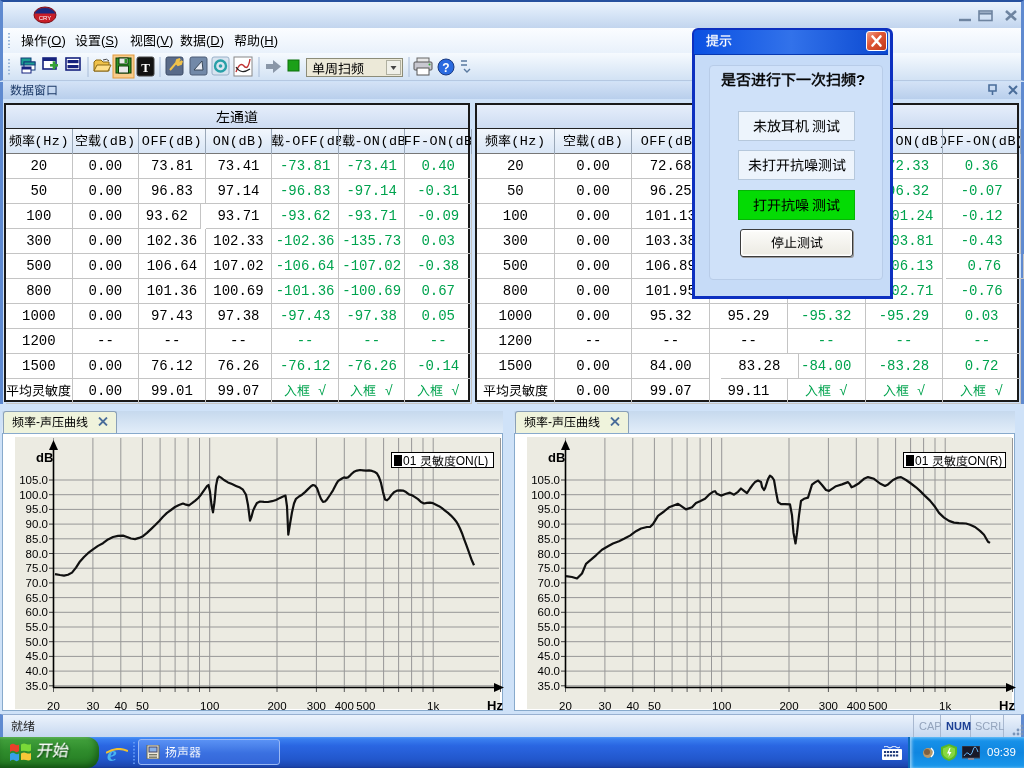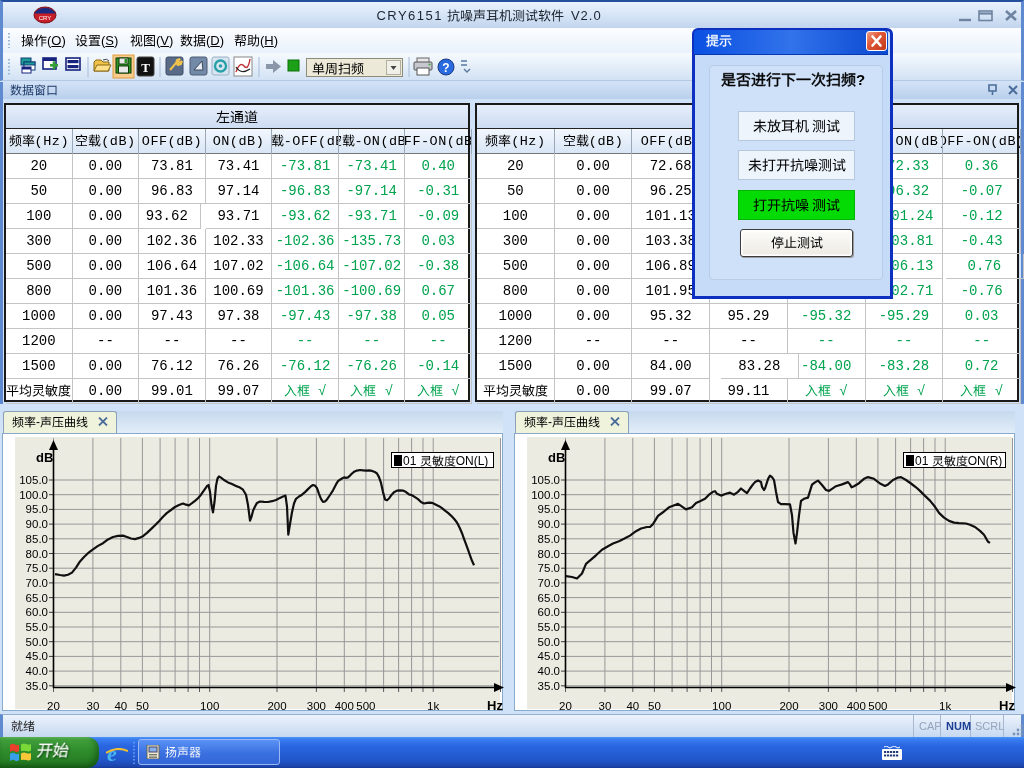--- a/index.html
+++ b/index.html
@@ -20,31 +20,20 @@
 </style></head><body>
 
 <div class="abs" style="left:0;top:0;width:1024px;height:28px;
 background:linear-gradient(#eaf2fc,#d8e6f7 45%,#c2d5ee);border-top:2px solid #26509e;
 border-left:3px solid #5f8ad0;border-right:3px solid #5f8ad0">
 <svg width="24" height="18" viewBox="0 0 24 18" style="position:absolute;left:30px;top:4px">
 <ellipse cx="12" cy="9" rx="11" ry="8" fill="#c81e28" stroke="#7a1018"></ellipse>
 <path d="M1.5,7.5 a11,8 0 0 1 21,0 z" fill="#1a2a80"></path>
 <text x="12" y="14" font-size="6" fill="#fff" text-anchor="middle">CRY</text>
     </svg>
-<div style="position:absolute;left:0;width:972px;top:6px;text-align:center;font-size:13px;color:#1c2430"><span style="letter-spacing:1.5px">CRY6151</span> <svg style="vertical-align:-2.08px" width="117.0" height="13" viewBox="0 0 9000 1000" fill="currentColor">
-        <use href="#u6297" transform="translate(0,880)"></use>
-        <use href="#u566A" transform="translate(1000,880)"></use>
-        <use href="#u58F0" transform="translate(2000,880)"></use>
-        <use href="#u8033" transform="translate(3000,880)"></use>
-        <use href="#u673A" transform="translate(4000,880)"></use>
-        <use href="#u6D4B" transform="translate(5000,880)"></use>
-        <use href="#u8BD5" transform="translate(6000,880)"></use>
-        <use href="#u8F6F" transform="translate(7000,880)"></use>
-        <use href="#u4EF6" transform="translate(8000,880)"></use>
-      </svg>&nbsp; <span style="letter-spacing:1px">V2.0</span></div>
 <svg width="70" height="14" viewBox="0 0 70 14" style="position:absolute;left:948px;top:7px" stroke="#6e84a0" stroke-width="2.4" fill="none">
 <line x1="8" y1="11" x2="20" y2="11"></line>
 <rect x="28" y="2" width="13" height="9.5" stroke-width="1.6"></rect>
       <line x1="28" y1="4.5" x2="41" y2="4.5" stroke-width="2.2"></line>
 <path d="M55,2 l10,9 M65,2 l-10,9" stroke-width="2.6"></path>
     </svg>
 </div>
 <div class="abs" style="left:0;top:28px;width:1024px;height:25px;
 background:linear-gradient(#fbfdff,#e9f1fb);border-left:3px solid #5f8ad0;border-right:3px solid #5f8ad0;font-size:13px">
 <svg width="10" height="25" style="position:absolute;left:0;top:0">
@@ -779,20 +768,39 @@
         <rect x="8" y="5" width="2.2" height="2"></rect>
         <rect x="11" y="5" width="2.2" height="2"></rect>
         <rect x="14" y="5" width="2.2" height="2"></rect>
         <rect x="2" y="8.5" width="2.2" height="2"></rect>
         <rect x="5" y="8.5" width="2.2" height="2"></rect>
         <rect x="8" y="8.5" width="2.2" height="2"></rect>
         <rect x="11" y="8.5" width="2.2" height="2"></rect>
         <rect x="14" y="8.5" width="2.2" height="2"></rect>
       </g>
     </svg>
+<div style="position:absolute;left:908px;top:0;width:116px;height:31px;
+background:linear-gradient(#38a8f4 0%,#1690e8 15%,#0f86e0 50%,#1a98ec 100%);border-left:2px solid #0a6ab8;box-shadow:inset 2px 0 3px rgba(255,255,255,.5)">
+<svg width="15" height="15" viewBox="0 0 15 15" style="position:absolute;left:12px;top:8px">
+        <circle cx="6" cy="8" r="5" fill="#b89868"></circle>
+        <circle cx="5" cy="7" r="3" fill="#806040"></circle>
+        <path d="M9,3 q5,4.5 0,9" stroke="#fff" fill="none" stroke-width="1.4"></path>
+      </svg>
+<svg width="16" height="17" viewBox="0 0 16 17" style="position:absolute;left:31px;top:7px">
+        <path d="M8,0 L16,3 V9 Q16,14 8,17 Q0,14 0,9 V3 z" fill="#58b828"></path>
+        <path d="M8,2 L14,4.5 V9 Q14,12.5 8,15 Q2,12.5 2,9 V4.5 z" fill="#88d840"></path>
+        <path d="M8.5,4 L6,9.5 h2 L7.5,13 L10.5,8 h-2.2 L9.5,4 z" fill="#fff"></path>
+      </svg>
+<svg width="18" height="14" viewBox="0 0 18 14" style="position:absolute;left:52px;top:9px">
+        <rect x="0" y="0" width="18" height="12" fill="#181828" stroke="#404858"></rect>
+        <path d="M2,10 q3,-5 5,-2 t4,-4 t5,2" stroke="#68b8f8" fill="none"></path>
+        <rect x="6" y="12" width="6" height="2" fill="#889"></rect>
+      </svg>
+<span style="position:absolute;left:77px;top:9px;color:#fff;font-size:11.5px">09:39</span>
+</div>
   </div>
 <div class="abs" style="left:692px;top:28px;width:201px;height:271px;
 background:#c6dbf7;border:3px solid #0d30c0;border-radius:6px 6px 0 0">
 <div style="position:absolute;left:-1px;top:-1px;width:194px;height:25px;border-radius:4px 4px 0 0;
 background:linear-gradient(90deg,#0a50e2,#3272ea 50%,#0a48d0);border-bottom:1px solid #0838b0">
 <span style="position:absolute;left:12px;top:3px;color:#fff;font-size:13px;font-weight:bold"><svg style="vertical-align:-2.08px" width="26.0" height="13" viewBox="0 0 2000 1000" fill="currentColor" stroke="currentColor" stroke-width="30">
           <use href="#u63D0" transform="translate(0,880)"></use>
           <use href="#u793A" transform="translate(1000,880)"></use>
         </svg></span>
 <div style="position:absolute;left:172px;top:1px;width:21px;height:20px;border-radius:3px;border:1px solid #fff;

